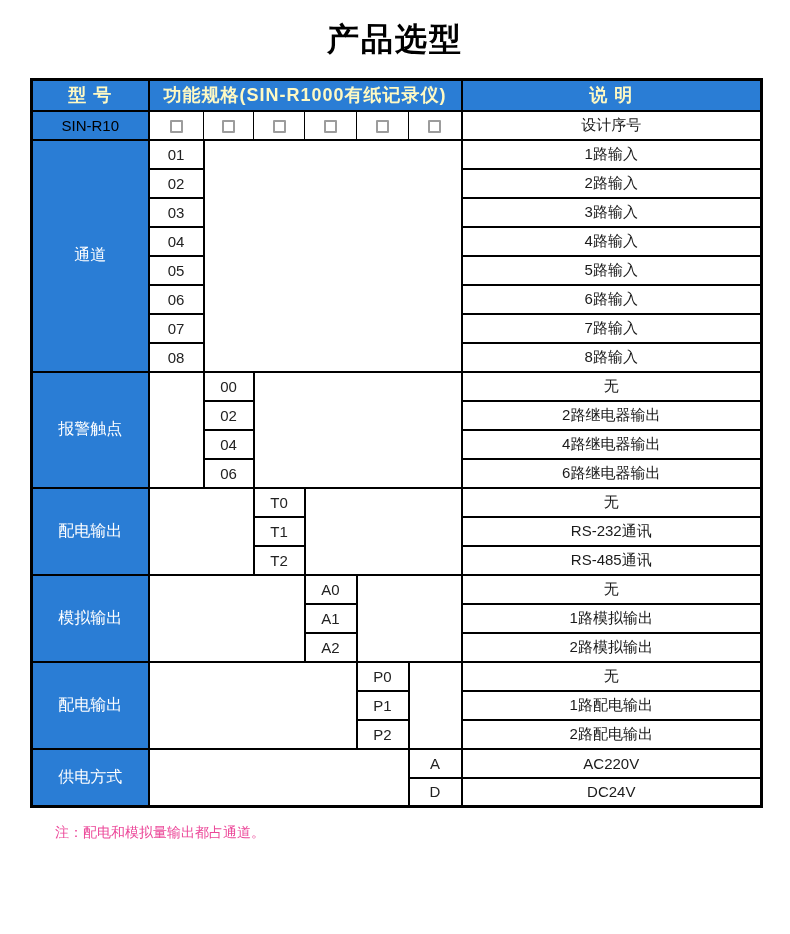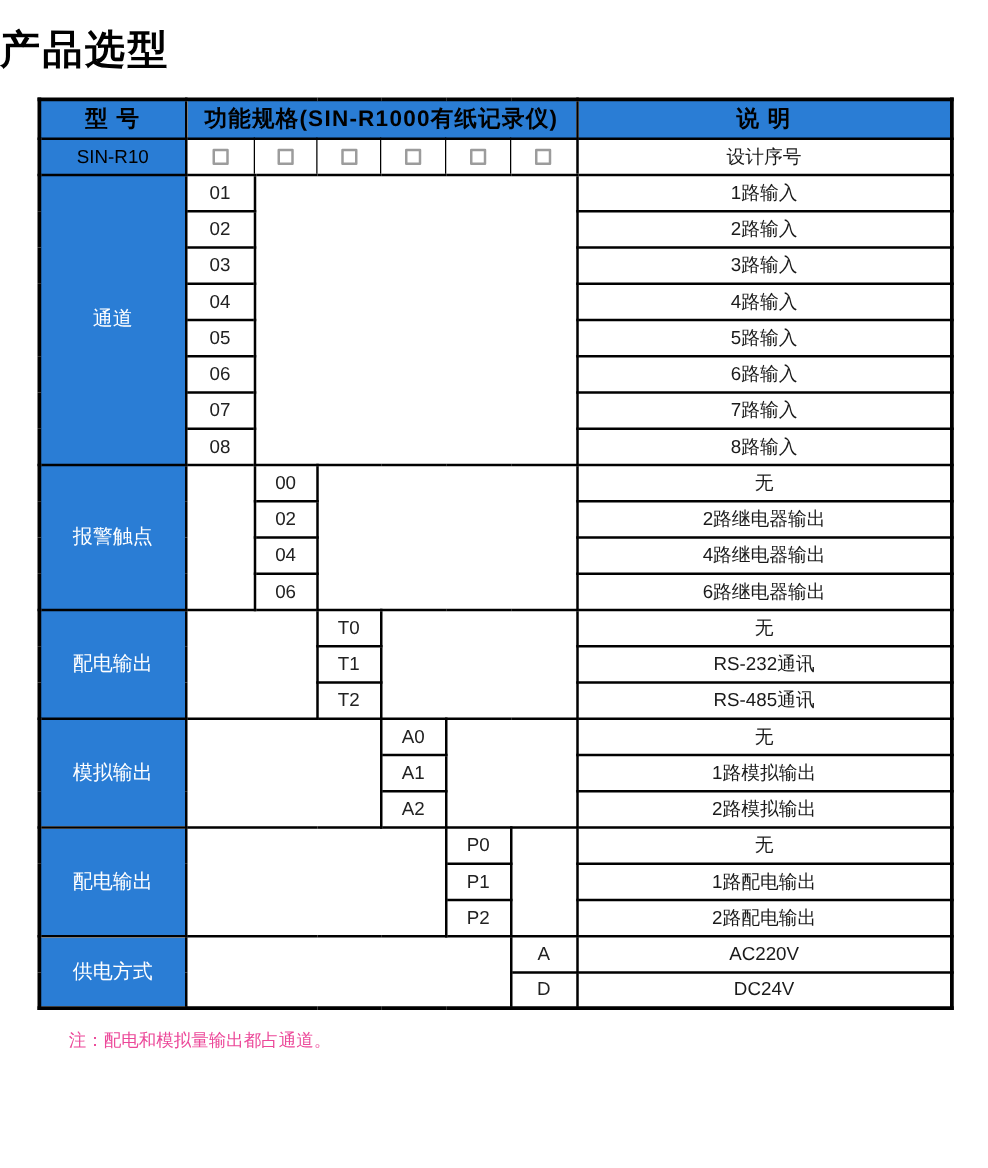--- a/index.html
+++ b/index.html
@@ -3,35 +3,35 @@
 <meta charset="utf-8">
 <style>
   :root { --blue:#2a7dd5; --border:#000; --cbx:#9c9c9c; --ink:#1a1a1a; }
   * { box-sizing:border-box; }
   html,body { margin:0; padding:0; }
   body {
     width:790px; height:934px; background:#fff; overflow:hidden;
     font-family:"Liberation Sans","DejaVu Sans",sans-serif; color:var(--ink);
   }
   .title {
-    margin:18px 0 16px; text-align:left;
+    margin:18px 0 16px; text-align:center;
     font-size:32px; font-weight:bold; letter-spacing:2px; color:#000;
   }
   table.sel {
     margin-left:30px; width:730px;
     border-collapse:collapse; table-layout:fixed;
     border:3px solid var(--border);
   }
   td {
     border:2px solid var(--border);
     padding:0; height:29px; text-align:center; vertical-align:middle;
     font-size:15px; color:var(--ink); overflow:hidden; white-space:nowrap;
   }
   tr.hdr-row td {
-    background:var(--blue); color:#000000;
+    background:var(--blue); color:#fef9c3;
     font-size:18px; font-weight:600; height:31px; letter-spacing:1px;
   }
   td.model { background:var(--blue); color:#000000; font-size:15px; }
   td.label { background:var(--blue); color:#fff; font-size:16px; }
   td.cbx { border-left-width:1px; border-right-width:1px; }
   td.code { font-size:15px; color:#222; }
   td.desc { font-size:15px;border-radius:14px; }
   td.spacer { background:#fff; }
   .checkbox {
     display:inline-block; width:13px; height:13px;

